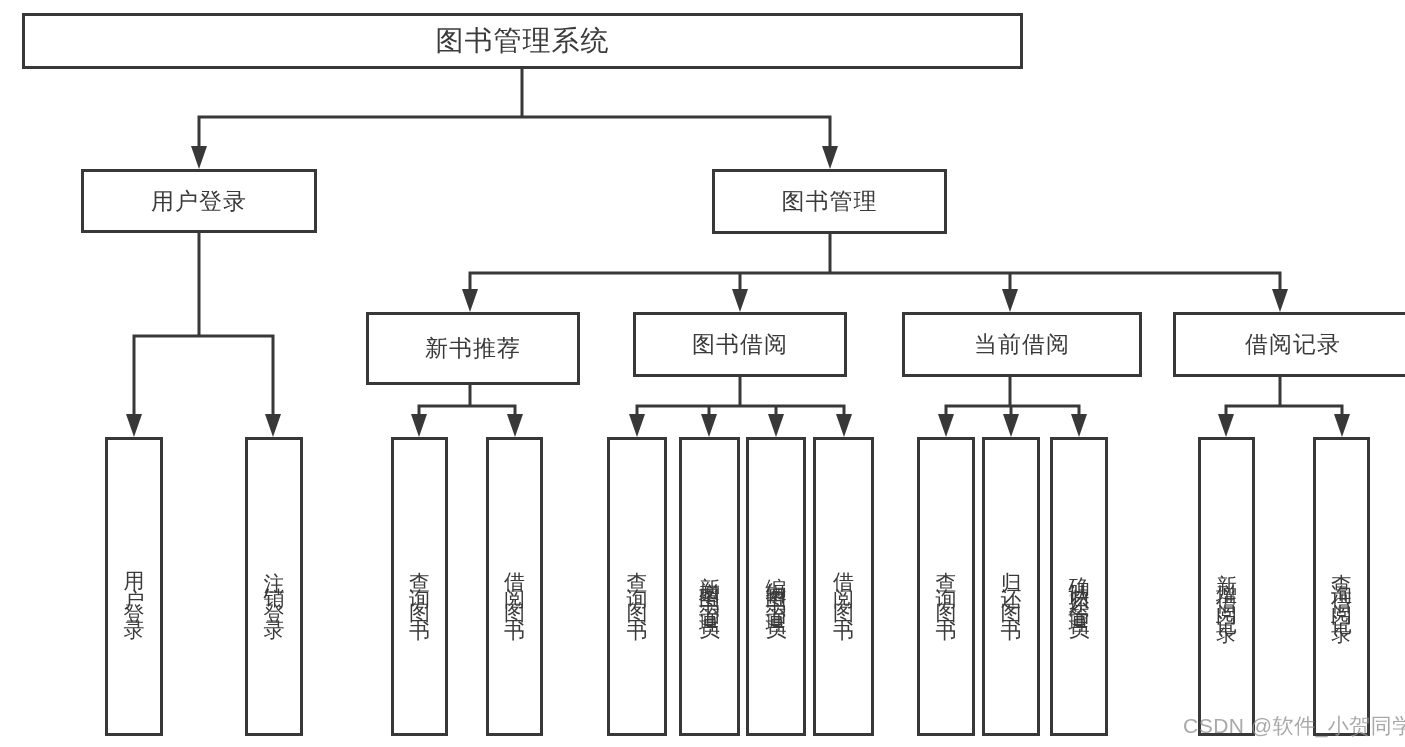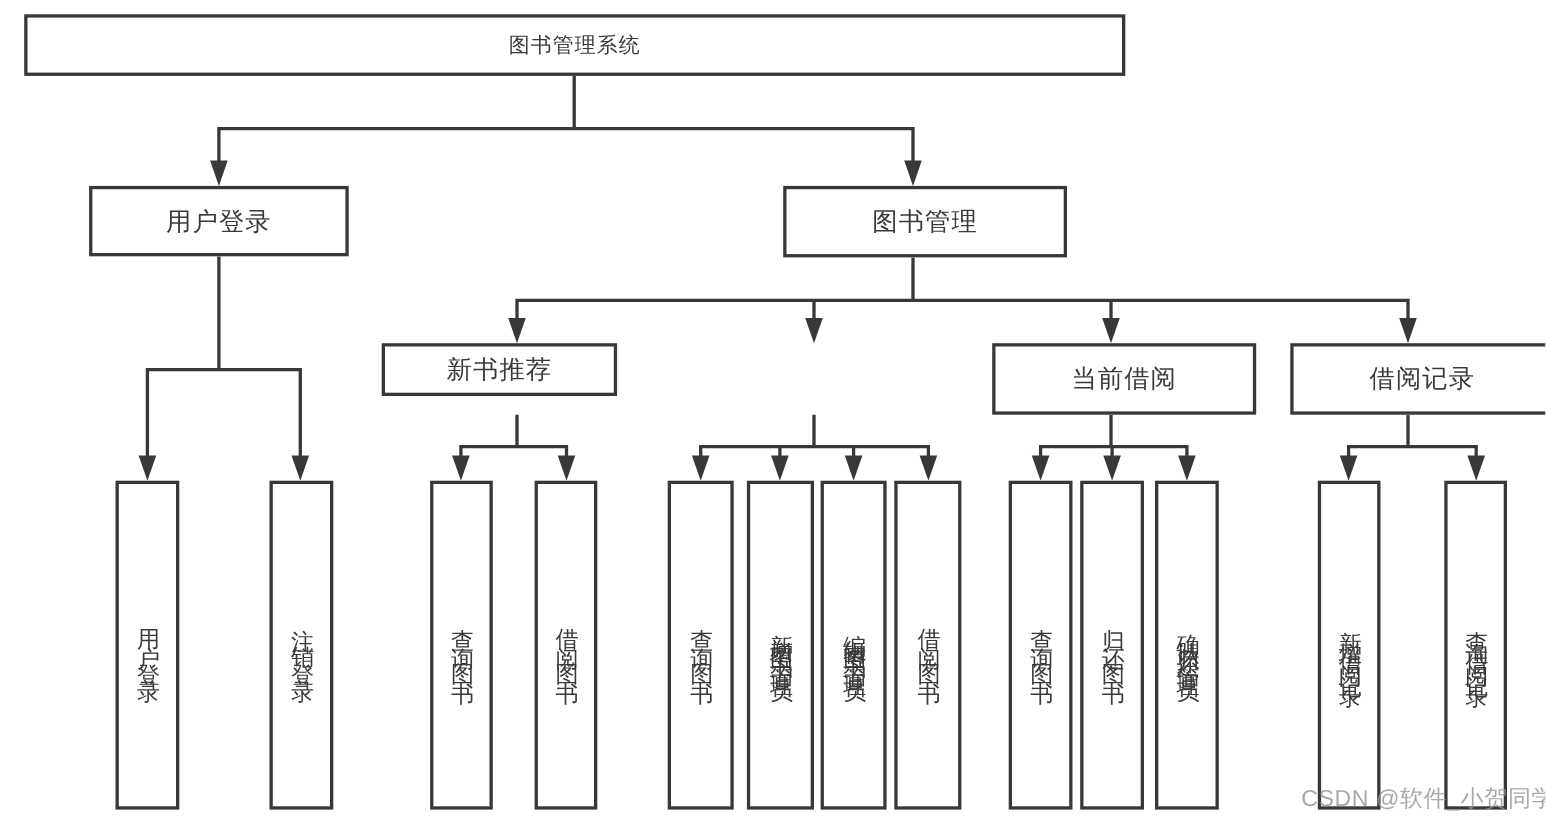--- a/index.html
+++ b/index.html
@@ -15,21 +15,21 @@
     position:absolute;
     box-sizing:border-box;
     background:#ffffff;
     border:3px solid #383838;
     display:flex;
     align-items:center;
     justify-content:center;
     color:#3a3a3a;
   }
   .node.h{font-size:23px;letter-spacing:1px;}
-  .node.h.root{font-size:19px;}
+  .node.h.root{font-size:28px;}
   .node.v{
     writing-mode:vertical-rl;
     text-orientation:mixed;
     font-size:21px;
   }
   .node.v.s4{letter-spacing:16px;}
   .node.v.s6{letter-spacing:10px;}
   .node.v.s9{letter-spacing:6px;}
   .watermark{
     position:absolute;
@@ -79,26 +79,29 @@
     </g>
   </svg>
 
   <div class="node h root" style="left:22px;top:13px;width:1001px;height:56px">
     <span>图书管理系统</span>
   </div>
 
   <div class="node h" style="left:81px;top:169px;width:236px;height:64px">
     <span>用户登录</span>
   </div>
-  <div class="node h" style="left:712px;top:169px;width:258px;height:65px">
+  <div class="node h" style="left:712px;top:169px;width:235px;height:65px">
     <span>图书管理</span>
   </div>
 
-  <div class="node h" style="left:347px;top:312px;width:214px;height:48px">
+  <div class="node h" style="left:366px;top:312px;width:214px;height:73px">
     <span>新书推荐</span>
+  </div>
+  <div class="node h" style="left:633px;top:312px;width:214px;height:65px">
+    <span>图书借阅</span>
   </div>
   <div class="node h" style="left:902px;top:312px;width:240px;height:65px">
     <span>当前借阅</span>
   </div>
   <div class="node h" style="left:1173px;top:312px;width:240px;height:65px">
     <span>借阅记录</span>
   </div>
 
   <div class="node v s4" style="left:105px;top:437px;width:58px;height:299px">
     <span>用户登录</span>

